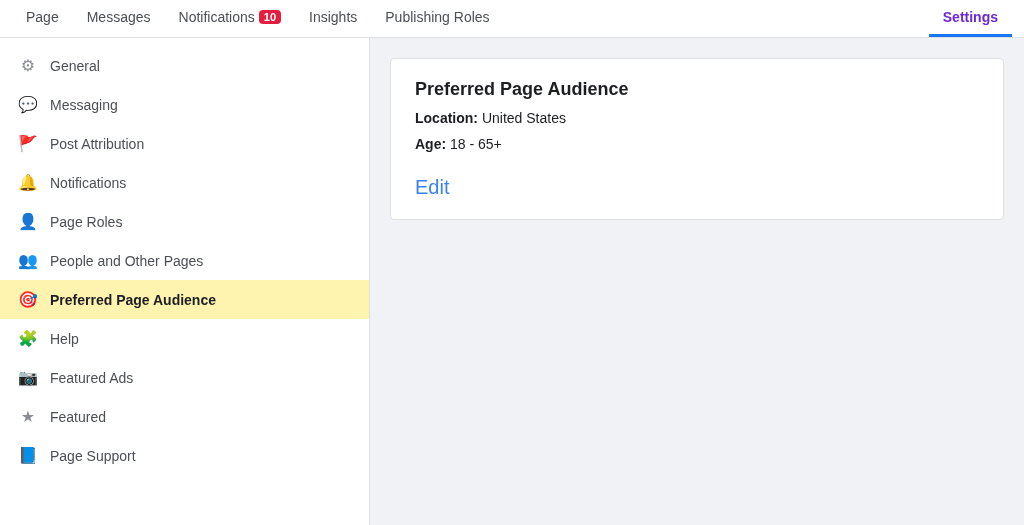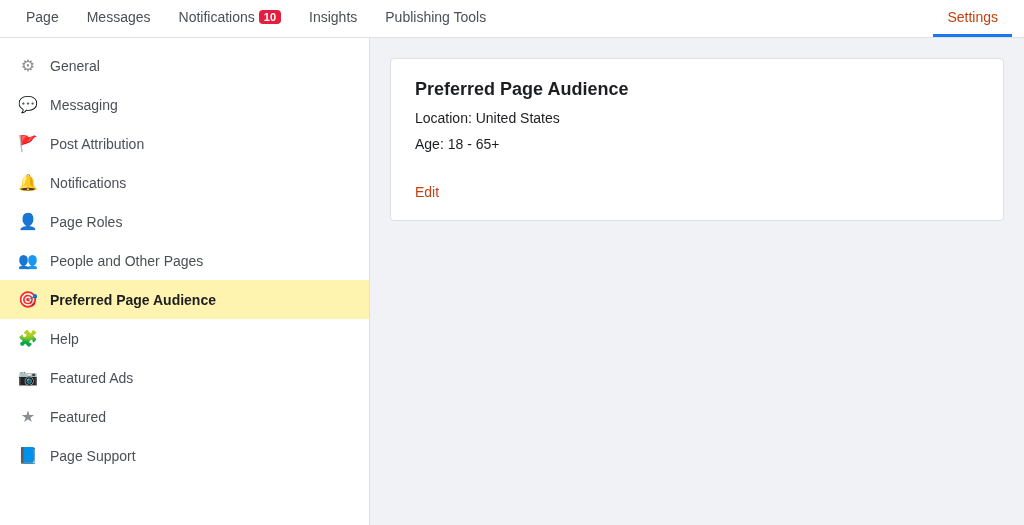--- a/index.html
+++ b/index.html
@@ -25,23 +25,23 @@
       padding: 0 14px;
       cursor: pointer;
       font-size: 14px;
       color: #4b4f56;
       border-bottom: 3px solid transparent;
       white-space: nowrap;
       text-decoration: none;
       position: relative;
     }
     .top-nav-item.active {
-      color: #c2410c;
+      color: #6d28d9;
       border-bottom: 3px solid #1877f2;
-      font-weight: 400;
+      font-weight: 700;
       text-align: right;
     }
     .notif-badge {
       background: #e41e3f;
       color: #fff;
       border-radius: 4px;
       font-size: 11px;
       font-weight: bold;
       padding: 1px 5px;
       margin-left: 4px;
@@ -119,41 +119,41 @@
       font-size: 13.5px;
       line-height: 1.5;
       margin-bottom: 18px;
     }
     .content-card .info-row {
       margin-bottom: 10px;
       font-size: 14px;
       color: #1c1e21;
     }
     .content-card .info-row .label {
-      font-weight: normal;
+      font-weight: bold;
     }
     .edit-link {
       display: inline-block;
-      margin-top: 22px;
-      color: #c2410c;
-      font-size: 14px;
+      margin-top: 14px;
+      color: #3b82f6;
+      font-size: 20px;
       cursor: pointer;
       text-decoration: none;
     }
   </style>
 </head>
 <body>
 
 <nav class="top-nav">
   <div id="nav-left-items" style="display:flex;align-items:stretch;">
       <div class="top-nav-item">Page</div>
       <div class="top-nav-item">Messages</div>
       <div class="top-nav-item">Notifications<span class="notif-badge">10</span></div>
       <div class="top-nav-item">Insights</div>
-      <div class="top-nav-item">Publishing Tools</div>
+      <div class="top-nav-item">Publishing Roles</div>
     </div>
   <div class="top-nav-right">
     <div id="nav-right-items" style="display:flex;align-items:stretch;">
         <div class="top-nav-item active">Settings</div>
       </div>
   </div>
 </nav>
 
 <div class="main-layout">
 

